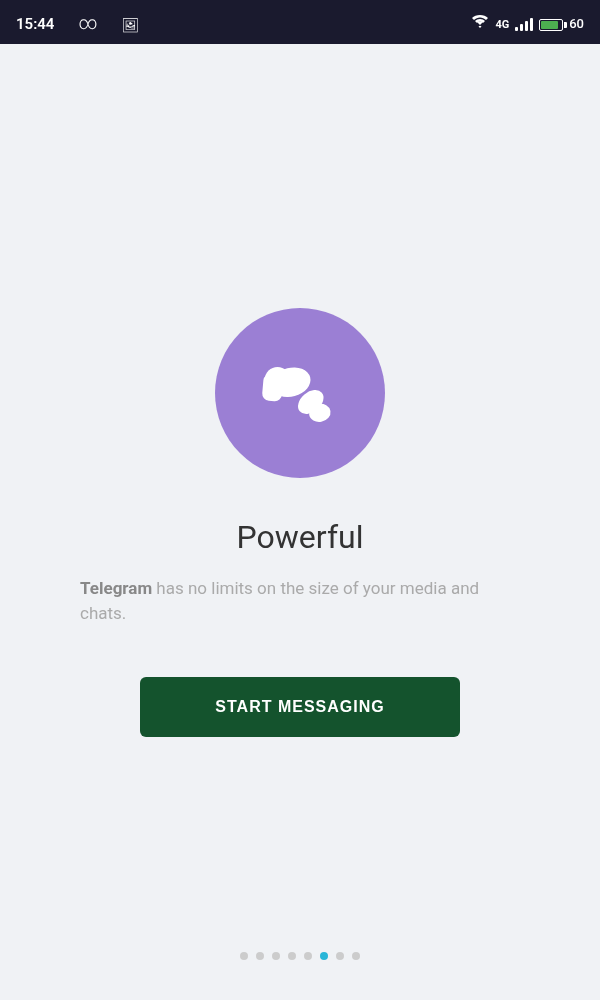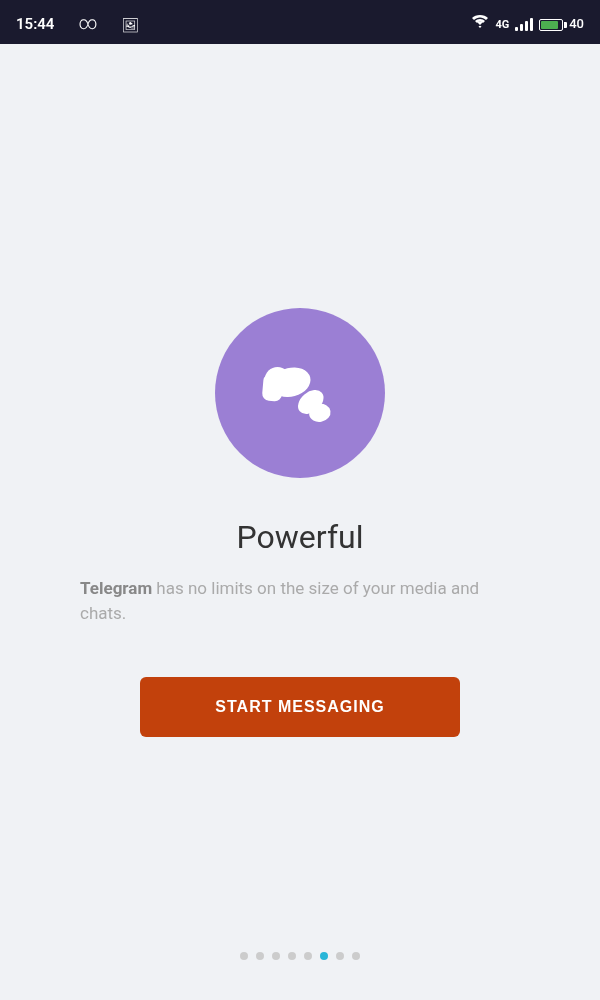--- a/index.html
+++ b/index.html
@@ -133,21 +133,21 @@
     .description strong {
       color: #888;
       font-weight: 700;
     }
 
     
     .start-button {
       width: 100%;
       max-width: 320px;
       height: 60px;
-      background: #c2410c;
+      background: #14532d;
       border: none;
       border-radius: 6px;
       color: white;
       font-size: 16px;
       font-weight: 600;
       letter-spacing: 1px;
       cursor: pointer;
       text-transform: uppercase;
     }
 
@@ -222,21 +222,21 @@
       <div class="signal-bar" style="height:7px;"></div>
       <div class="signal-bar" style="height:10px;"></div>
       <div class="signal-bar" style="height:13px;"></div>
     </div>
 
     <div class="battery-container">
       <div class="battery-icon">
         <div class="battery-fill"></div>
       </div>
     </div>
-    <span>40</span>
+    <span>60</span>
   </div>
 </div>
 
 <div class="main-content">
 
   <div class="icon-container">
     <svg class="muscle-icon" viewBox="0 0 100 100" xmlns="http://www.w3.org/2000/svg">
 
       <g fill="white">
 

